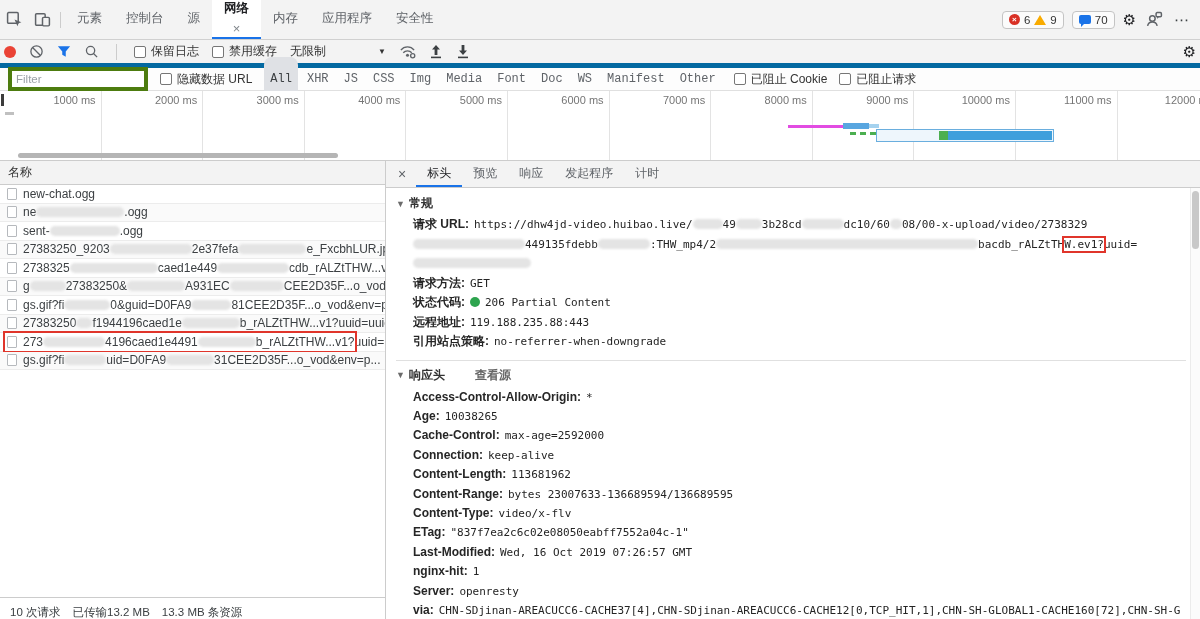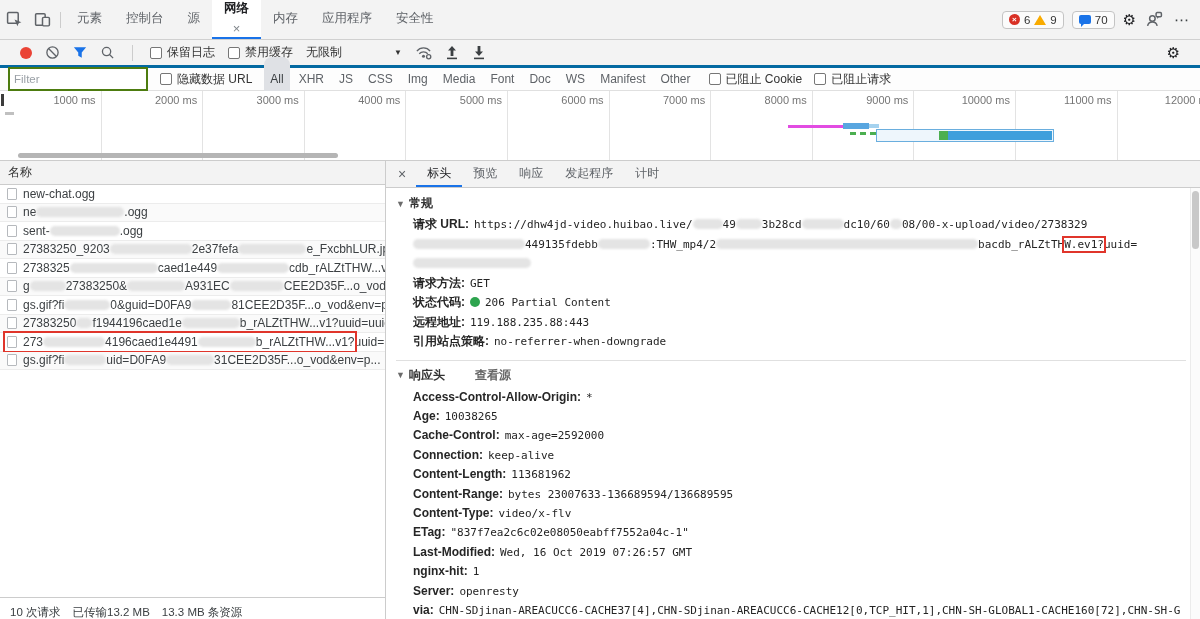--- a/index.html
+++ b/index.html
@@ -18,34 +18,34 @@
   .main-bar-right { margin-left:auto; display:flex; align-items:center; gap:8px; padding-right:8px; }
   .badge-pill { display:flex; align-items:center; gap:4px; border:1px solid #c4c4c4; border-radius:4px; padding:2px 6px; font-size:11.5px; color:#333; cursor:pointer; background:#fbfbfb; }
   .err-dot { display:inline-flex; align-items:center; justify-content:center; width:11px; height:11px; border-radius:50%; background:#d93025; color:#fff; font-size:8px; line-height:1; font-weight:700; }
   .warn-tri { width:0; height:0; border-left:6px solid transparent; border-right:6px solid transparent; border-bottom:10px solid #f9ab00; display:inline-block; }
   .msg-bubble { position:relative; display:inline-block; width:12px; height:9px; background:#1a73e8; border-radius:2px; }
   .msg-bubble::after { content:""; position:absolute; left:2px; bottom:-3px; border:3px solid transparent; border-top-color:#1a73e8; border-left-color:#1a73e8; }
   .gear-glyph { font-size:15px; color:#202124; line-height:1; cursor:pointer; }
   .dots-glyph { font-size:15px; color:#3c4043; letter-spacing:1px; line-height:1; cursor:pointer; padding:0 2px; }
 
   
-  .net-toolbar { display:flex; align-items:center; height:28px; background:#f3f3f3; border-bottom:3px solid #0369a1; padding:0 20px; gap:13px; font-size:12px;text-align:center; }
+  .net-toolbar { display:flex; align-items:center; height:28px; background:#f3f3f3; border-bottom:5px solid #0369a1; padding:0 4px; gap:13px; font-size:12px;text-align:center; }
   .rec-dot { width:12px; height:12px; border-radius:50%; background:#ea4335; cursor:pointer; }
   .cb { display:inline-block; width:12px; height:12px; border:1px solid #767676; border-radius:2px; background:#fff; cursor:pointer; flex:none; }
   .cb-group { display:flex; align-items:center; gap:5px; color:#333; white-space:nowrap; }
   .throttle { display:flex; align-items:center; justify-content:space-between; width:96px; color:#333; cursor:pointer; }
   .caret { font-size:8px; color:#333; }
   .net-toolbar .spacer { flex:1; }
 
   
   .filter-bar { display:flex; align-items:center; height:23px; background:#fdfdfd; border-bottom:1px solid #e0e0e0; padding:0 8px; gap:12px; font-size:12px; }
-  .filter-input { width:140px; height:24px; border:2px solid #4d7c0f; background:#fff; font-size:11.5px; color:#333; padding:0 4px; font-family:"Liberation Sans",sans-serif; }
+  .filter-input { width:140px; height:24px; border:4px solid #4d7c0f; background:#fff; font-size:11.5px; color:#333; padding:0 4px; font-family:"Liberation Sans",sans-serif; }
   .filter-input::placeholder { color:#9aa0a6; }
   .type-pills { display:flex; align-items:center; gap:3px; }
-  .pill { padding:15px 6px; border-radius:8px; color:#5f6368; cursor:pointer; white-space:nowrap; }
+  .pill { padding:15px 6px; border-radius:8px; color:#5f6368; cursor:pointer; white-space:nowrap;font-family:Liberation Mono, monospace; }
   .pill.active { background:#dfe1e5; color:#3c4043; }
 
   
   .overview { position:relative; height:70px; border-bottom:1px solid #ccc; overflow:hidden; background:#fff; }
   .ov-cols { position:absolute; inset:0; display:flex; }
   .ov-col { flex:0 0 101.6px; border-right:1px solid #e3e3e3; font-size:11px; color:#757575; text-align:right; padding:3px 5px 0 0; white-space:nowrap; }
   .ovbar { position:absolute; }
 
   
   .main-split { display:flex; height:471px; }

